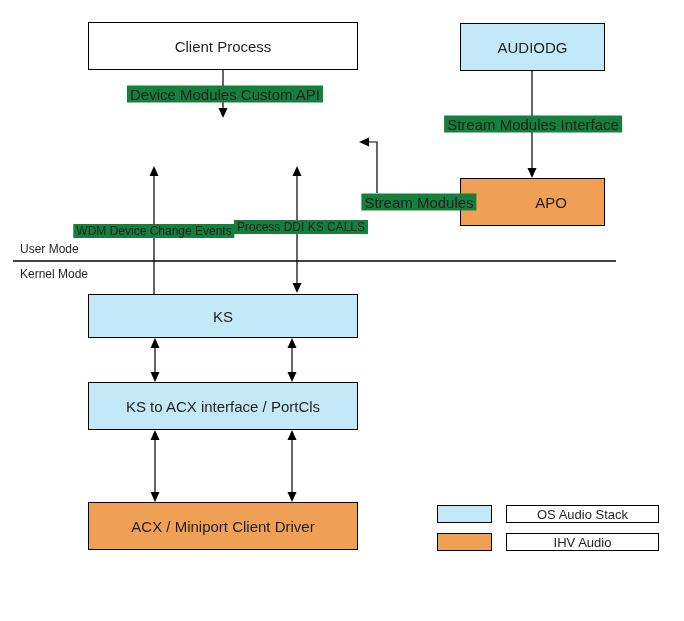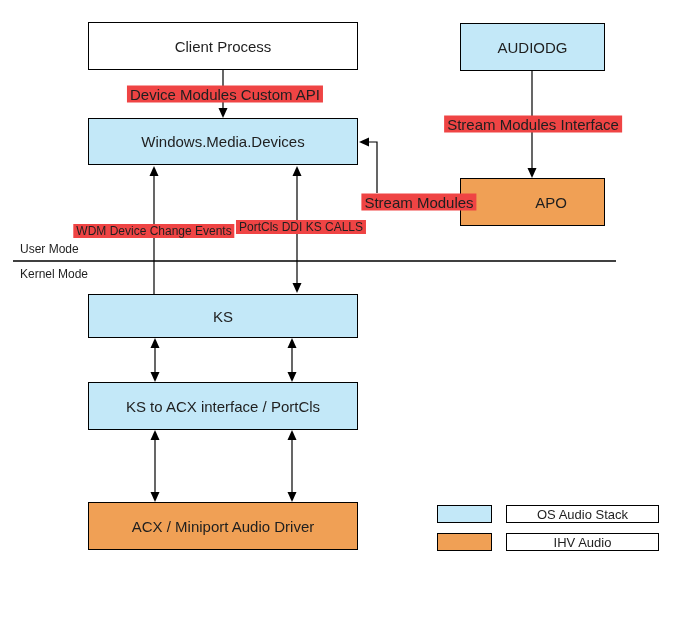--- a/index.html
+++ b/index.html
@@ -20,21 +20,21 @@
     align-items: center;
     justify-content: center;
     font-size: 15px;
     text-align: center;
     box-sizing: border-box;
     z-index: 3;
   }
   .conn-label {
     position: absolute;
     transform: translate(-50%, -50%);
-    background: #ef4444;
+    background: #15803d;
     white-space: nowrap;
     font-size: 15px;
     padding: 0 3px;
     z-index: 4;
     text-align: right;
   }
   .conn-label.small { font-size: 12px; }
   .mode-label {
     position: absolute;
     font-size: 12px;
@@ -143,49 +143,46 @@
   </svg>
 
   <div class="box" style="left:88px; top:22px; width:270px; height:48px;">
     <span>Client Process</span>
   </div>
 
   <div class="box" style="left: 460px; top: 23px; width: 145px; height: 48px; background-color: rgb(195, 232, 248);">
     <span>AUDIODG</span>
   </div>
 
-  <div class="box" style="left: 88px; top: 118px; width: 270px; height: 47px; background-color: rgb(195, 232, 248);">
-    <span>Windows.Media.Devices</span>
-  </div>
 
   <div class="box" style="left: 460px; top: 178px; width: 145px; height: 48px; background-color: rgb(240, 160, 85); padding-left: 37px;">
     <span>APO</span>
   </div>
 
   <div class="box" style="left: 88px; top: 294px; width: 270px; height: 44px; background-color: rgb(195, 232, 248);">
     <span>KS</span>
   </div>
 
   <div class="box" style="left: 88px; top: 382px; width: 270px; height: 48px; background-color: rgb(195, 232, 248);">
     <span>KS to ACX interface / PortCls</span>
   </div>
 
   <div class="box" style="left: 88px; top: 502px; width: 270px; height: 48px; background-color: rgb(240, 160, 85);">
-    <span>ACX / Miniport Audio Driver</span>
+    <span>ACX / Miniport Client Driver</span>
   </div>
 
   <div class="conn-label" style="left:225px; top:94px;">Device Modules Custom API</div>
 
   <div class="conn-label" style="left:533px; top:124px;">Stream Modules Interface</div>
 
   <div class="conn-label" style="left:379px; top:202px;margin-left:40px;">Stream Modules</div>
 
   <div class="conn-label small" style="left:154px; top:231px;">WDM Device Change Events</div>
 
-  <div class="conn-label small" style="left:301px; top:227px;">PortCls DDI KS CALLS</div>
+  <div class="conn-label small" style="left:301px; top:227px;">Process DDI KS CALLS</div>
 
   <div class="mode-label" style="left:20px; top:242px;">User Mode</div>
 
   <div class="mode-label" style="left:20px; top:267px;">Kernel Mode</div>
 
   <div class="legend-swatch" style="left: 437px; top: 505px; background-color: rgb(195, 232, 248);"></div>
 
   <div class="legend-labelbox" style="top:505px;">
     <span>OS Audio Stack</span>
   </div>

